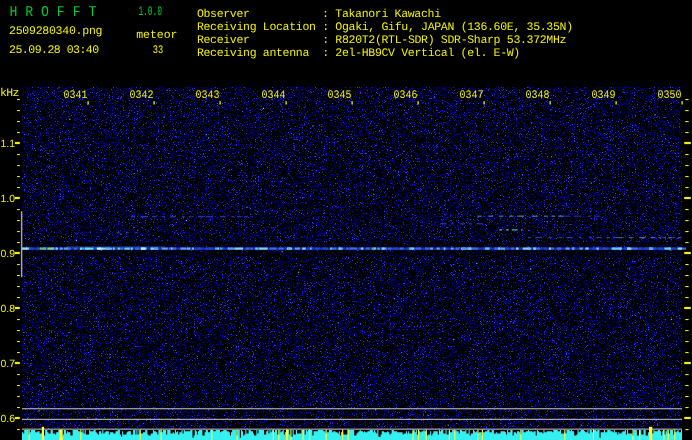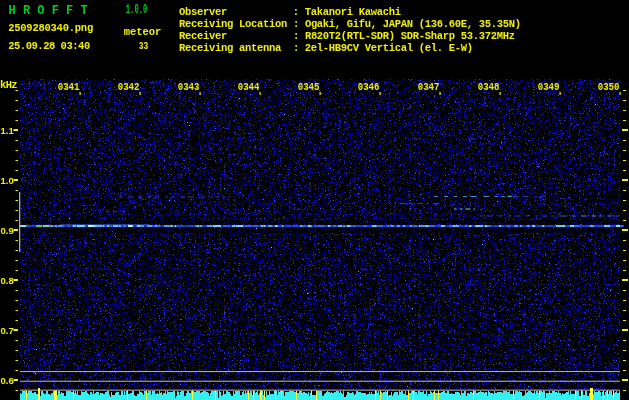--- a/index.html
+++ b/index.html
@@ -1,15 +1,15 @@
 <!DOCTYPE html>
 <html><head><meta charset="utf-8">
 <style>
 html,body{margin:0;padding:0;background:#000;}
-#wrap{position:relative;width:629px;height:400px;background:#000;overflow:hidden;font-weight:bold;}
+#wrap{position:relative;width:629px;height:400px;background:#000;overflow:hidden;}
 text{font-family:"Liberation Mono",monospace;}
 .t11{font-size:10.5px;}
 .fs{font-family:"Liberation Sans",sans-serif;font-size:9.5px;}
 .yel{fill:#f0f000;}
 .grn{fill:#00cc22;}
 </style></head>
 <body>
 <div id="wrap">
 <svg width="629" height="400" viewBox="0 0 629 400">
 <defs>

